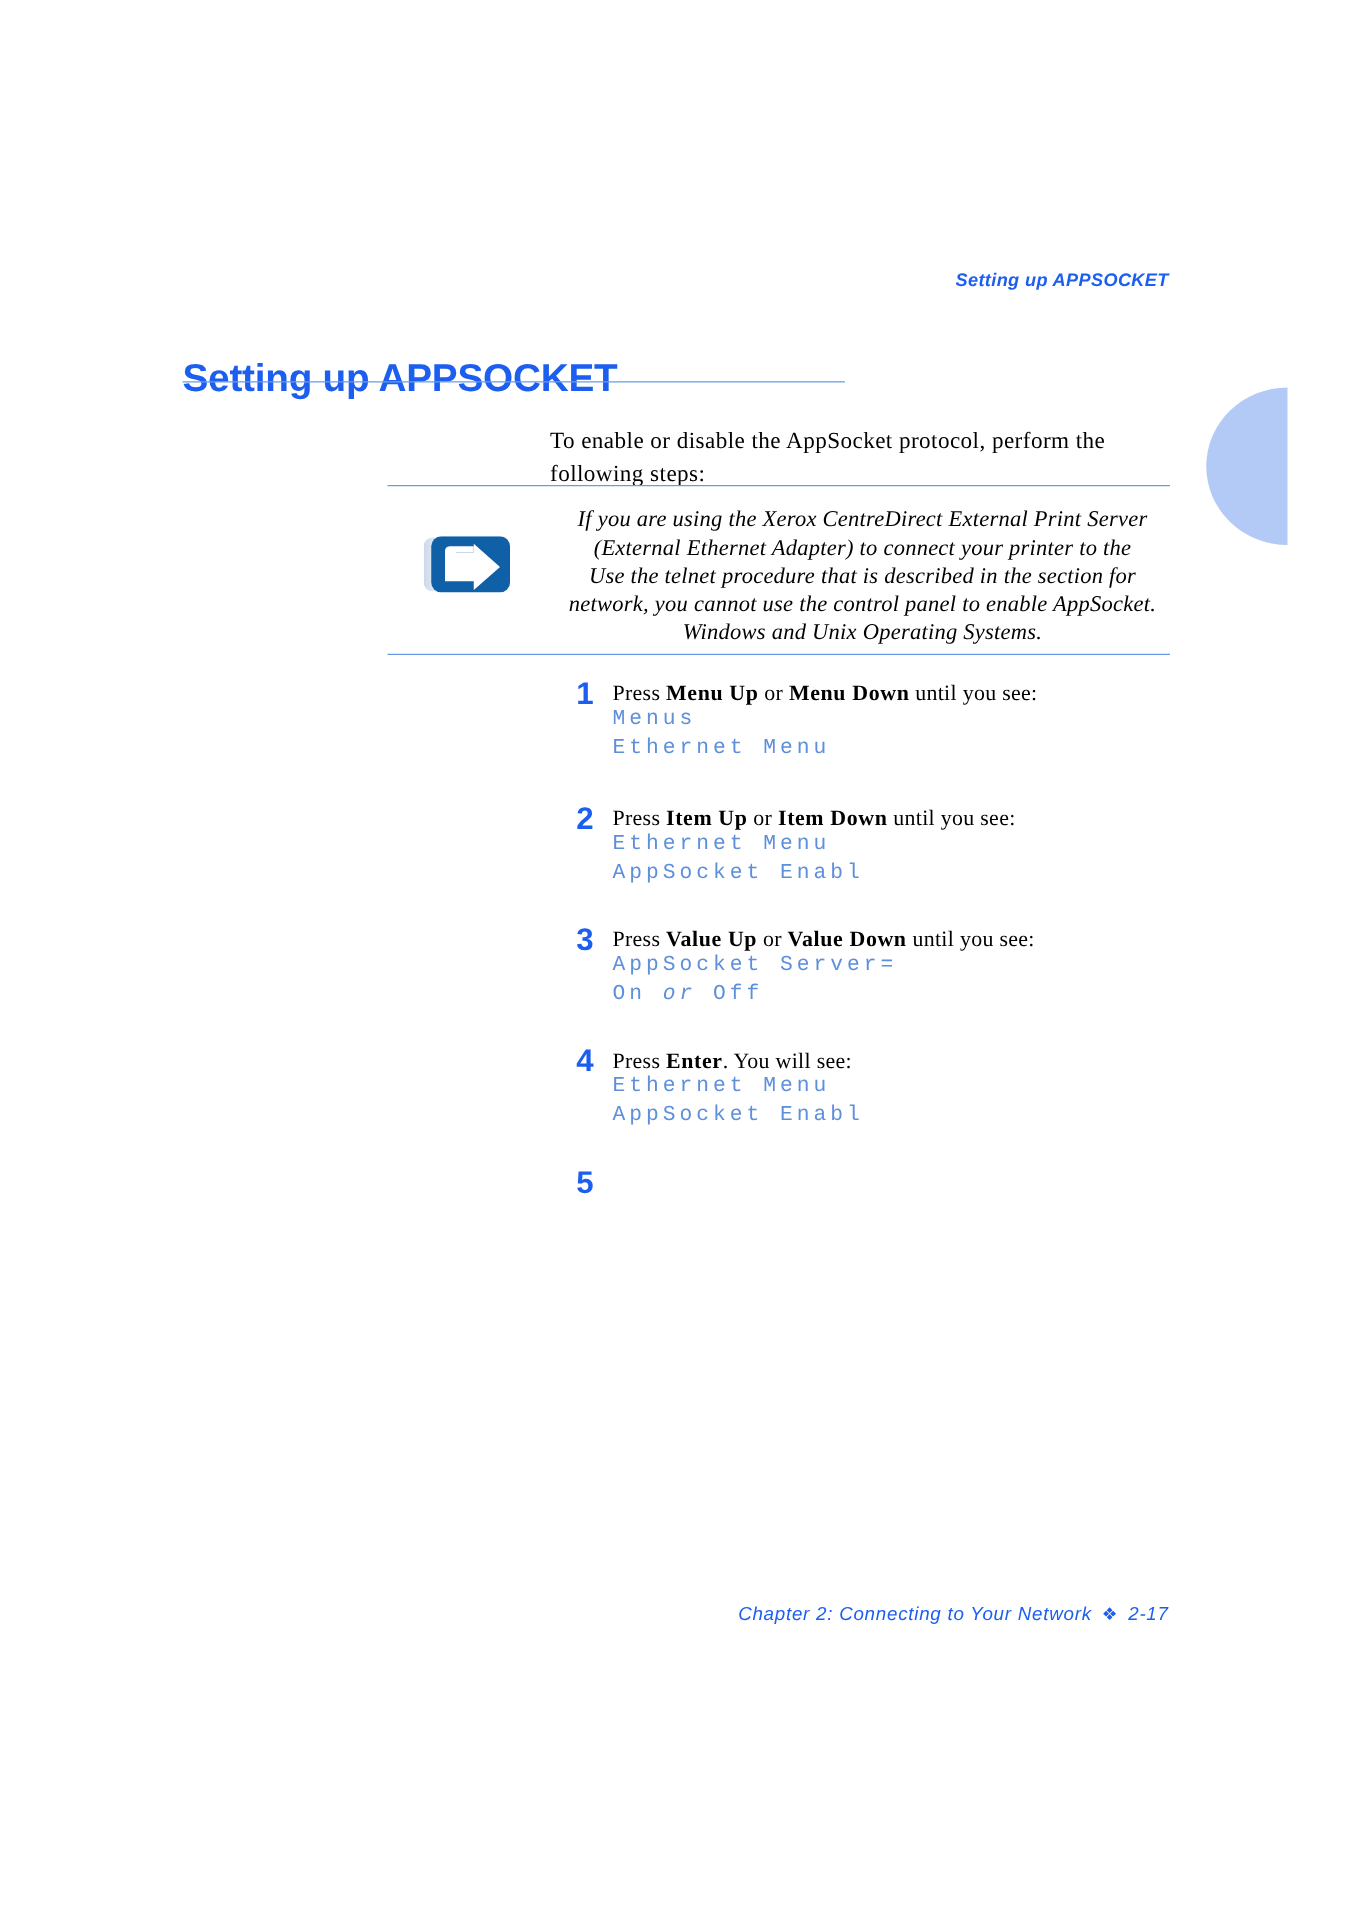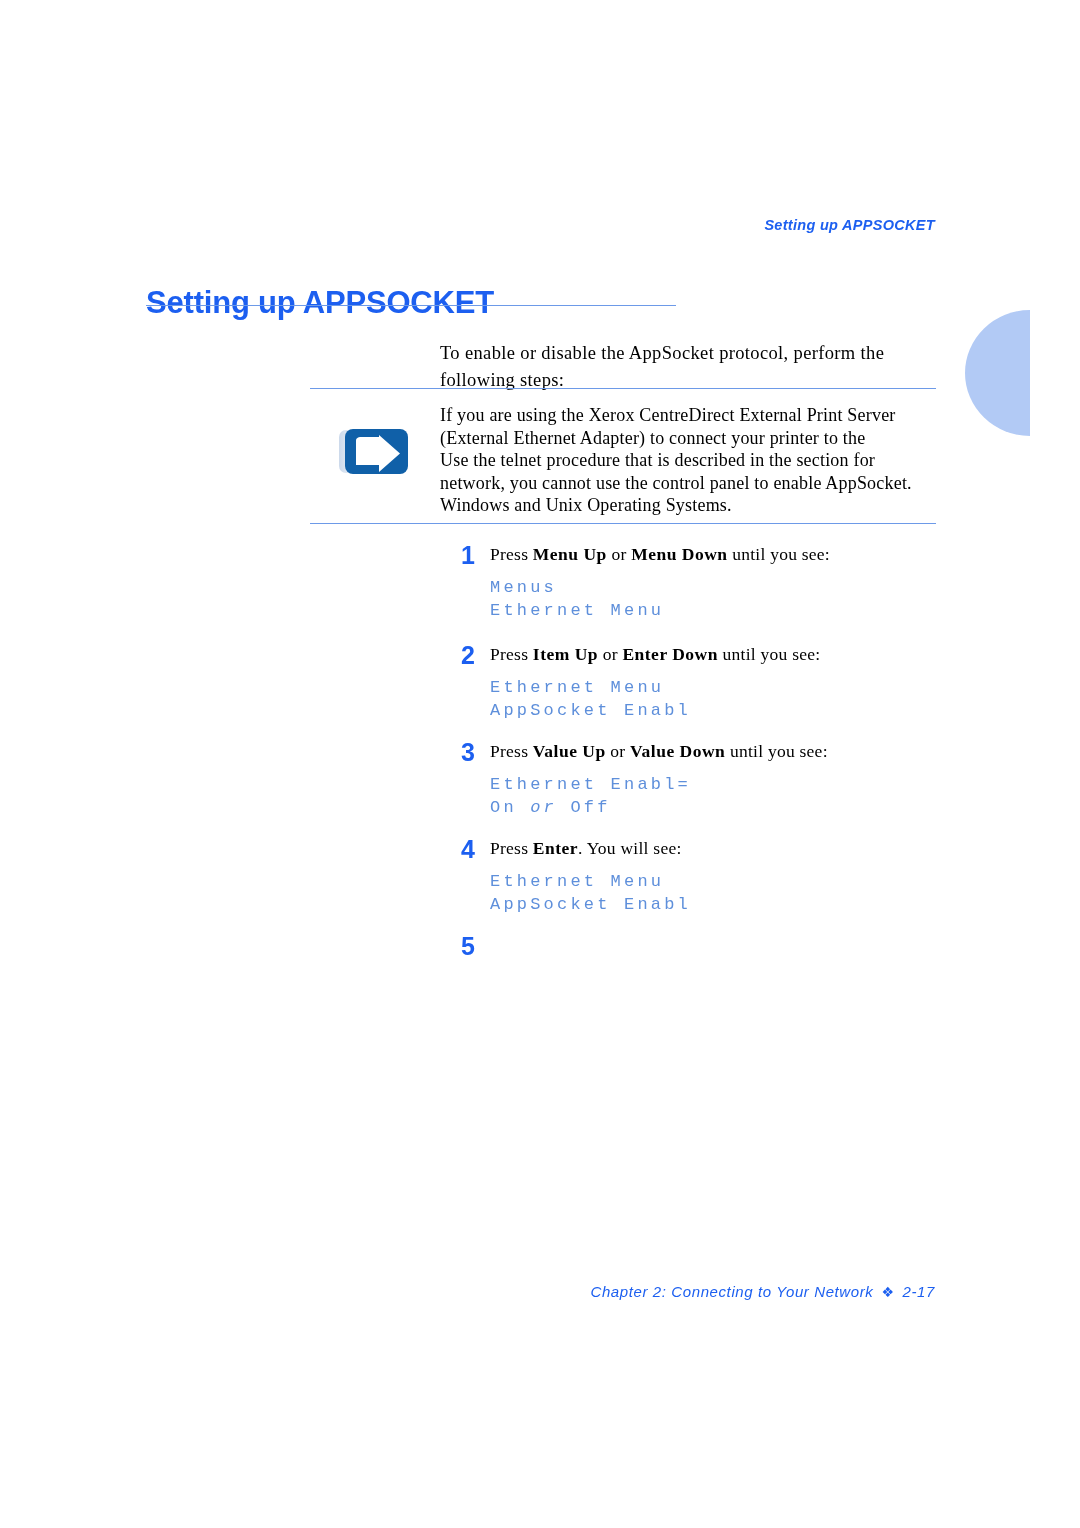--- a/index.html
+++ b/index.html
@@ -106,23 +106,25 @@
     top: 429px;
     width: 72px;
     height: 45px;
   }
   .note-text {
     position: absolute;
     left: 440px;
     top: 404px;
     width: 500px;
     font-size: 18px;
+    font-style: italic;
     line-height: 22.6px;
     color: #000000;
     letter-spacing: 0.2px;
+    text-align: center;
   }
   .note-text div { white-space: nowrap; }
 
   
   .steps {
     position: absolute;
     left: 440px;
     top: 543px;
     width: 500px;
   }
@@ -151,21 +153,20 @@
     color: #000000;
     letter-spacing: 0.25px;
     white-space: nowrap;
   }
   .step-instruction b {
     font-weight: 700;
     letter-spacing: 0.5px;
     margin-top: 48px;
   }
   .code-block {
-    margin-top: 12px;
     font-family: "Liberation Mono", monospace;
     font-size: 17px;
     line-height: 22.5px;
     letter-spacing: 3.2px;
     color: #5e8fdb;
     white-space: pre;
   }
   .code-block em {
     font-style: italic;
   }
@@ -243,29 +244,29 @@
       <div class="step step-1">
         <div class="step-num">1</div>
         <div class="step-body">
           <div class="step-instruction"><span>Press </span><b>Menu Up</b><span> or </span><b>Menu Down</b><span> until you see:</span></div>
           <div class="code-block"><div>Menus</div><div>Ethernet Menu</div></div>
         </div>
       </div>
       <div class="step step-2">
         <div class="step-num">2</div>
         <div class="step-body">
-          <div class="step-instruction"><span>Press </span><b>Item Up</b><span> or </span><b>Enter Down</b><span> until you see:</span></div>
+          <div class="step-instruction"><span>Press </span><b>Item Up</b><span> or </span><b>Item Down</b><span> until you see:</span></div>
           <div class="code-block"><div>Ethernet Menu</div><div>AppSocket Enabl</div></div>
         </div>
       </div>
       <div class="step step-3">
         <div class="step-num">3</div>
         <div class="step-body">
           <div class="step-instruction"><span>Press </span><b>Value Up</b><span> or </span><b>Value Down</b><span> until you see:</span></div>
-          <div class="code-block"><div>Ethernet Enabl=</div><div>On <em>or</em> Off</div></div>
+          <div class="code-block"><div>AppSocket Server=</div><div>On <em>or</em> Off</div></div>
         </div>
       </div>
       <div class="step step-4">
         <div class="step-num">4</div>
         <div class="step-body">
           <div class="step-instruction"><span>Press </span><b>Enter</b><span>. You will see:</span></div>
           <div class="code-block"><div>Ethernet Menu</div><div>AppSocket Enabl</div></div>
         </div>
       </div>
       <div class="step step-5">

